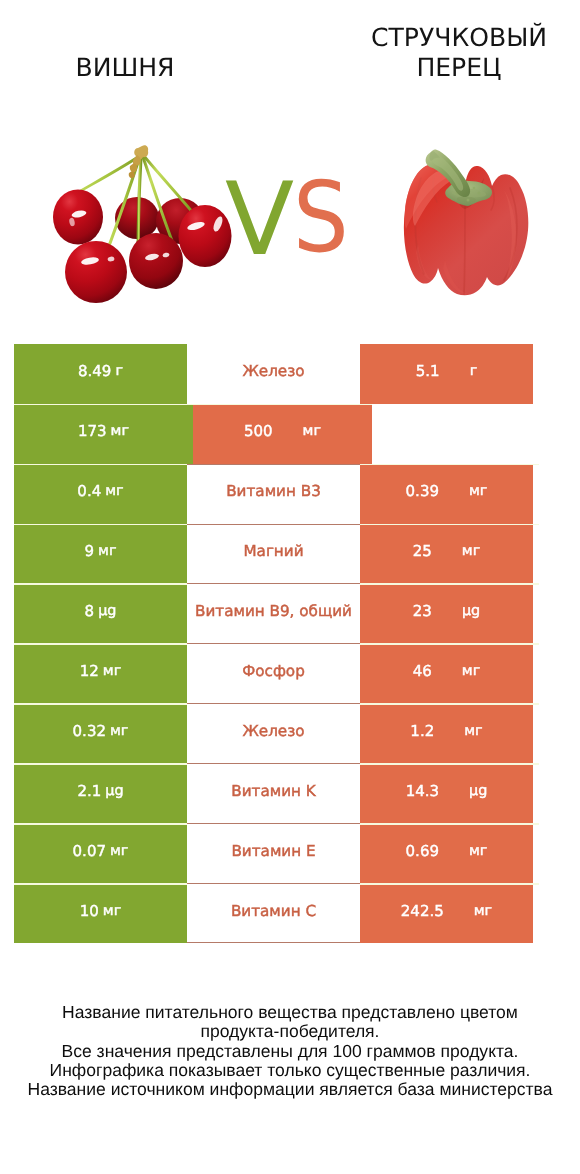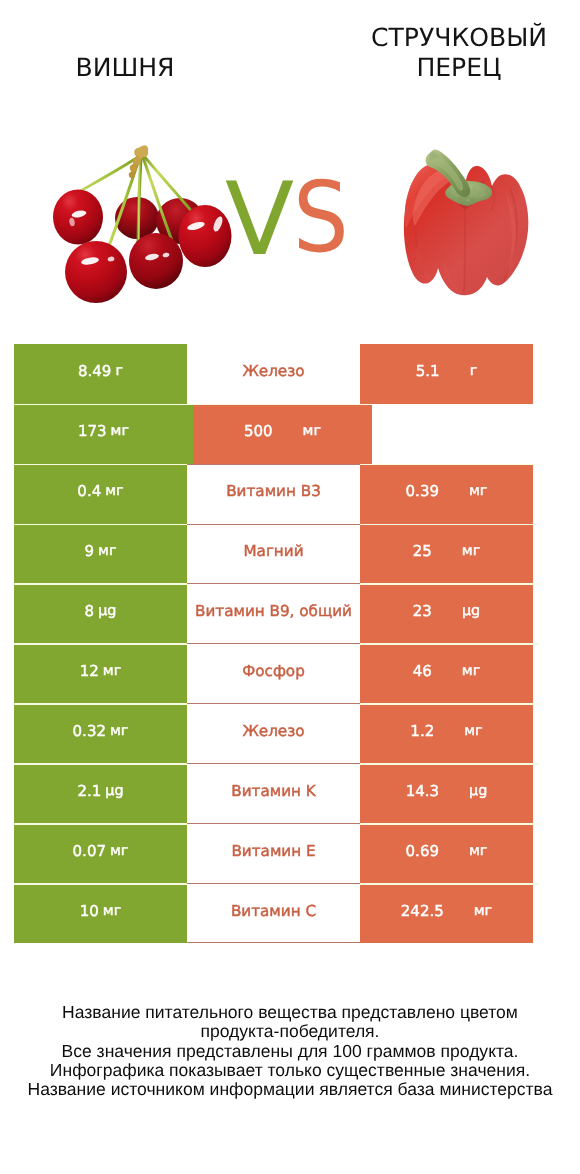--- a/index.html
+++ b/index.html
@@ -348,16 +348,16 @@
           <span class="val">242.5</span>
           <span class="unit">мг</span>
         </div>
       </div>
     </div>
 
   <div class="foot" id="footer">
       <div>Название питательного вещества представлено цветом</div>
       <div>продукта-победителя.</div>
       <div>Все значения представлены для 100 граммов продукта.</div>
-      <div>Инфографика показывает только существенные значения.</div>
+      <div>Инфографика показывает только существенные различия.</div>
       <div>Название источником информации является база министерства</div>
     </div>
 </div>
 
 </body></html>

